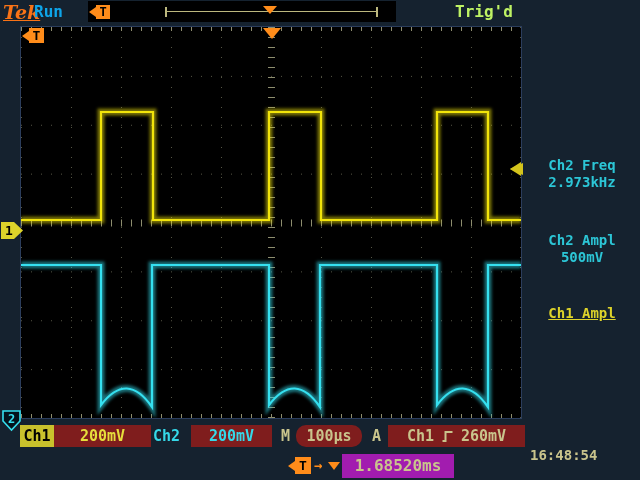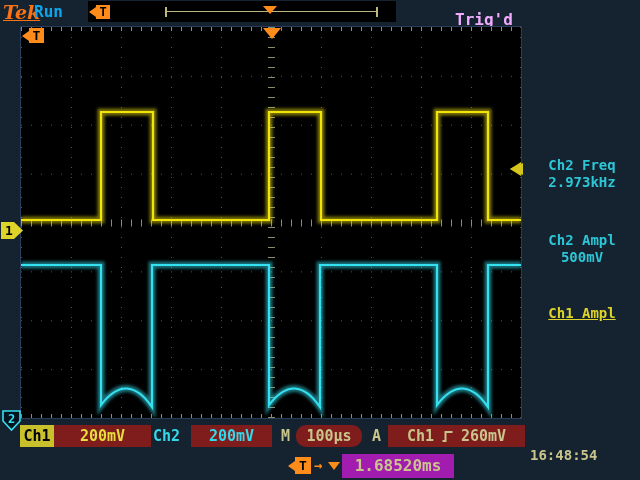--- a/index.html
+++ b/index.html
@@ -9,21 +9,21 @@
     background:#15222f;
     font-family:"DejaVu Sans Mono","Liberation Mono",monospace;
     font-weight:bold;
   }
   
   .topbar { position:absolute; left:0; top:0; width:640px; height:25px; }
   .topbar-blackstrip { position:absolute; left:88px; top:1px; width:308px; height:21px; background:#000; }
   .logo { position:absolute; left:3px; top:1px; font-family:"DejaVu Serif","Liberation Serif",serif;
           font-style:italic; font-weight:bold; font-size:19px; color:#f97316;text-decoration:underline; }
   .acq-status { position:absolute; left:34px; top:2px; font-size:16px; color:#0ea5e9; }
-  .trig-status { position:absolute; left:455px; top:2px; font-size:16px; color:#f0abfc;margin-top:8px; }
+  .trig-status { position:absolute; left:455px; top:2px; font-size:16px; color:#bef264; }
   .tbadge { position:absolute; background:#ff8c1a; color:#000; font-size:12px; line-height:1;
             display:flex; align-items:center; justify-content:center; }
   .tbadge::before { content:""; position:absolute; left:-7px; top:50%; transform:translateY(-50%);
             border:5px solid transparent; border-right:7px solid #ff8c1a; border-left:none; }
   .tbadge-top { left:96px; top:5px; width:14px; height:14px; }
   .tbadge-grat { left:29px; top:28px; width:15px; height:15px; font-size:13px; }
   .tbadge-foot { left:295px; top:457px; width:16px; height:17px; font-size:13px; }
   .record-bar { position:absolute; left:165px; top:7px; width:213px; height:10px;
                 border-left:2px solid #bcb87e; border-right:2px solid #bcb87e; }
   .record-line { position:absolute; left:0; right:0; top:4px; height:1px; background:#bcb87e; }

